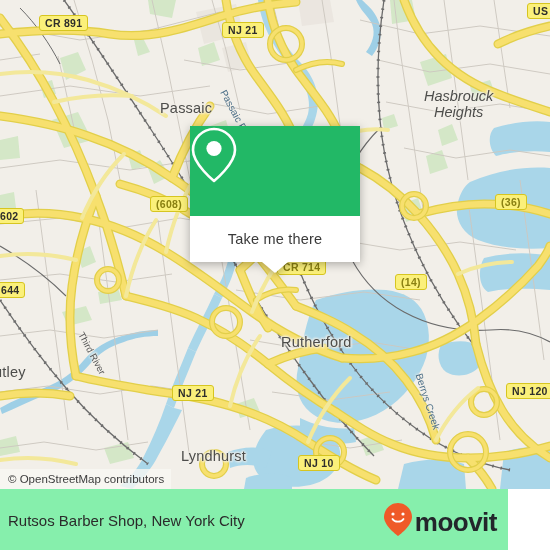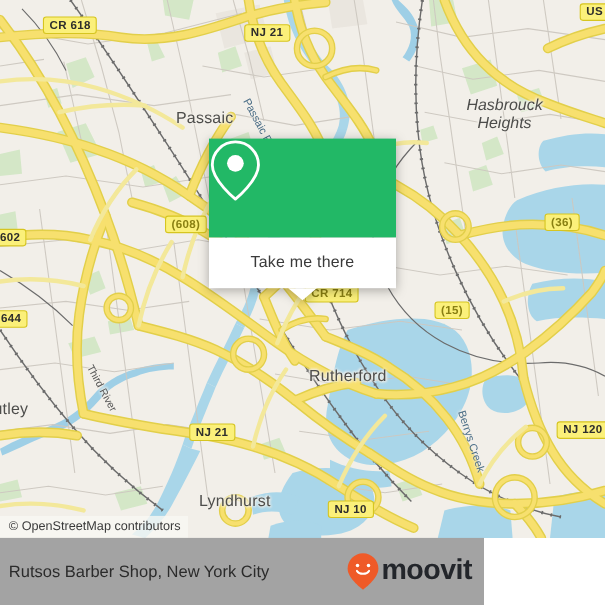--- a/index.html
+++ b/index.html
@@ -62,30 +62,30 @@
   
   #attrib {
     position: absolute; left: 0; top: 469px; height: 20px;
     background: rgba(248,247,243,.80);
     display: flex; align-items: center; padding: 0 7px 0 8px;
     font-size: 11.5px; color: #3b3b3b;
   }
 
   
   #bottombar {
-    position: absolute; left: 0; top: 489px; width: 440px; height: 61px;
-    background: #a3a3a3; overflow: hidden;
+    position: absolute; left: 0; top: 489px; width: 508px; height: 61px;
+    background: #86efac; overflow: hidden;
   }
   #place-title {
     position: absolute; left: 8px; top: 50%; transform: translateY(-50%);
     font-size: 15px; color: #2b2b2b; white-space: nowrap;
   }
   #moovit-logo {
     position: absolute; right: 11px; top: 50%; transform: translateY(-50%);
-    display: flex; align-items: flex-start; gap: 2px;
+    display: flex; align-items: flex-end; gap: 2px;
   }
   #moovit-word { font-size: 26px; font-weight: bold; color: #23262b; letter-spacing: -0.5px; }
 </style>
 </head>
 <body>
 
 <div id="app">
 
   <div id="map">
     <svg width="550" height="489" viewBox="0 0 550 489">
@@ -366,29 +366,29 @@
     <div class="lbl city" style="left:160px;top:100px;">Passaic</div>
     <div class="lbl city2" style="left:424px;top:88px;font-style:italic;">Hasbrouck<br>Heights</div>
     <div class="lbl city" style="left:281px;top:334px;text-align:center;">Rutherford</div>
     <div class="lbl city" style="left:181px;top:448px;">Lyndhurst</div>
     <div class="lbl city" style="left:-6px;top:364px;">utley</div>
 
     <div class="lbl water-lbl" style="left:228px;top:88px;transform:rotate(62deg);transform-origin:left top;">Passaic River</div>
     <div class="lbl water-lbl" style="left:424px;top:372px;transform:rotate(72deg);transform-origin:left top;">Berrys Creek</div>
     <div class="lbl street-lbl" style="left:86px;top:330px;transform:rotate(62deg);transform-origin:left top;">Third River</div>
 
-    <div class="shield" style="left:39px;top:15px;">CR 618</div>
+    <div class="shield" style="left:39px;top:15px;">CR 891</div>
     <div class="shield" style="left:222px;top:22px;">NJ 21</div>
     <div class="shield" style="left:527px;top:3px;">US</div>
     <div class="shield" style="left:-6px;top:208px;">602</div>
     <div class="shield ref" style="left:106px;top:196px;">(608)</div>
     <div class="shield ref" style="left:451px;top:194px;text-align:center;">(36)</div>
     <div class="shield" style="left:-5px;top:282px;">644</div>
     <div class="shield ref" style="left:233px;top:259px;">CR 714</div>
-    <div class="shield ref" style="left:351px;top:274px;">(15)</div>
+    <div class="shield ref" style="left:351px;top:274px;">(14)</div>
     <div class="shield" style="left:172px;top:385px;">NJ 21</div>
     <div class="shield" style="left:506px;top:383px;">NJ 120</div>
     <div class="shield" style="left:298px;top:455px;">NJ 10</div>
 
     <div id="popup">
       <div id="popup-head">
         <svg width="48" height="58" viewBox="0 0 48 58">
           <path d="M24 3 C12.4 3 3 12.4 3 24 C3 38 24 55 24 55 C24 55 45 38 45 24 C45 12.4 35.6 3 24 3 Z" fill="none" stroke="#ffffff" stroke-width="2.6" stroke-linejoin="round"></path>
           <circle cx="24" cy="22.5" r="7.6" fill="#ffffff"></circle>
         </svg>

